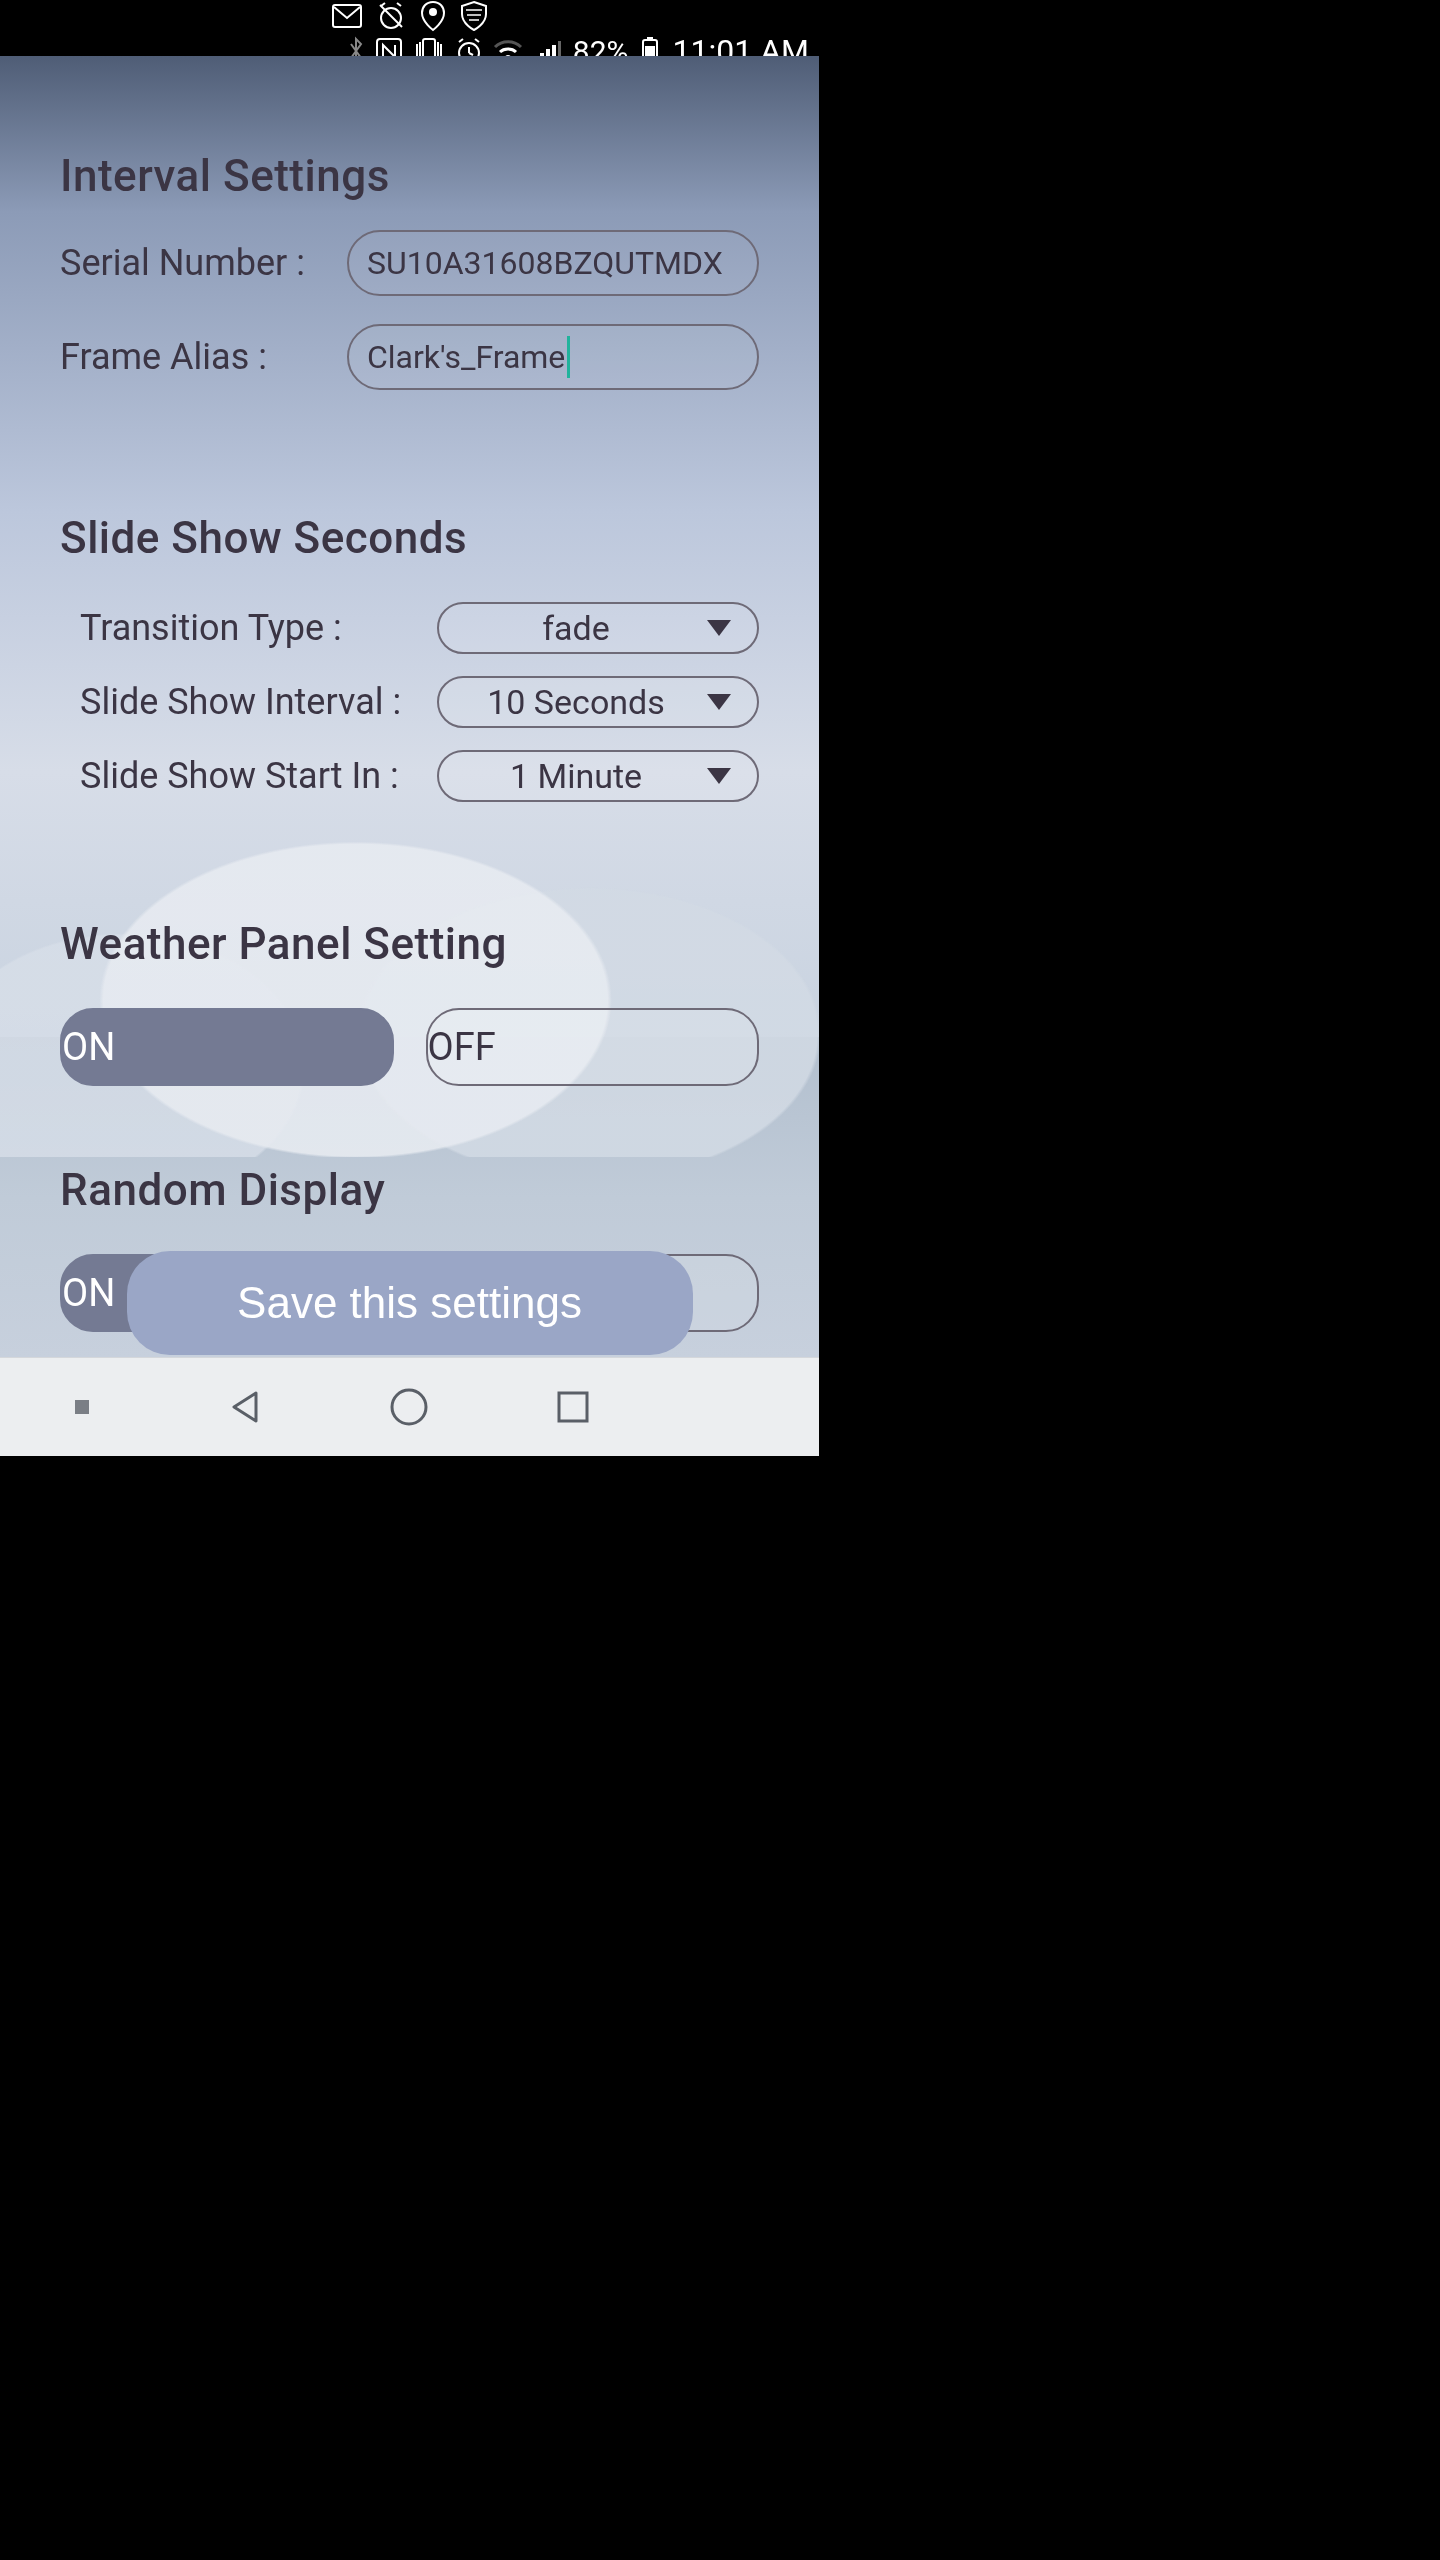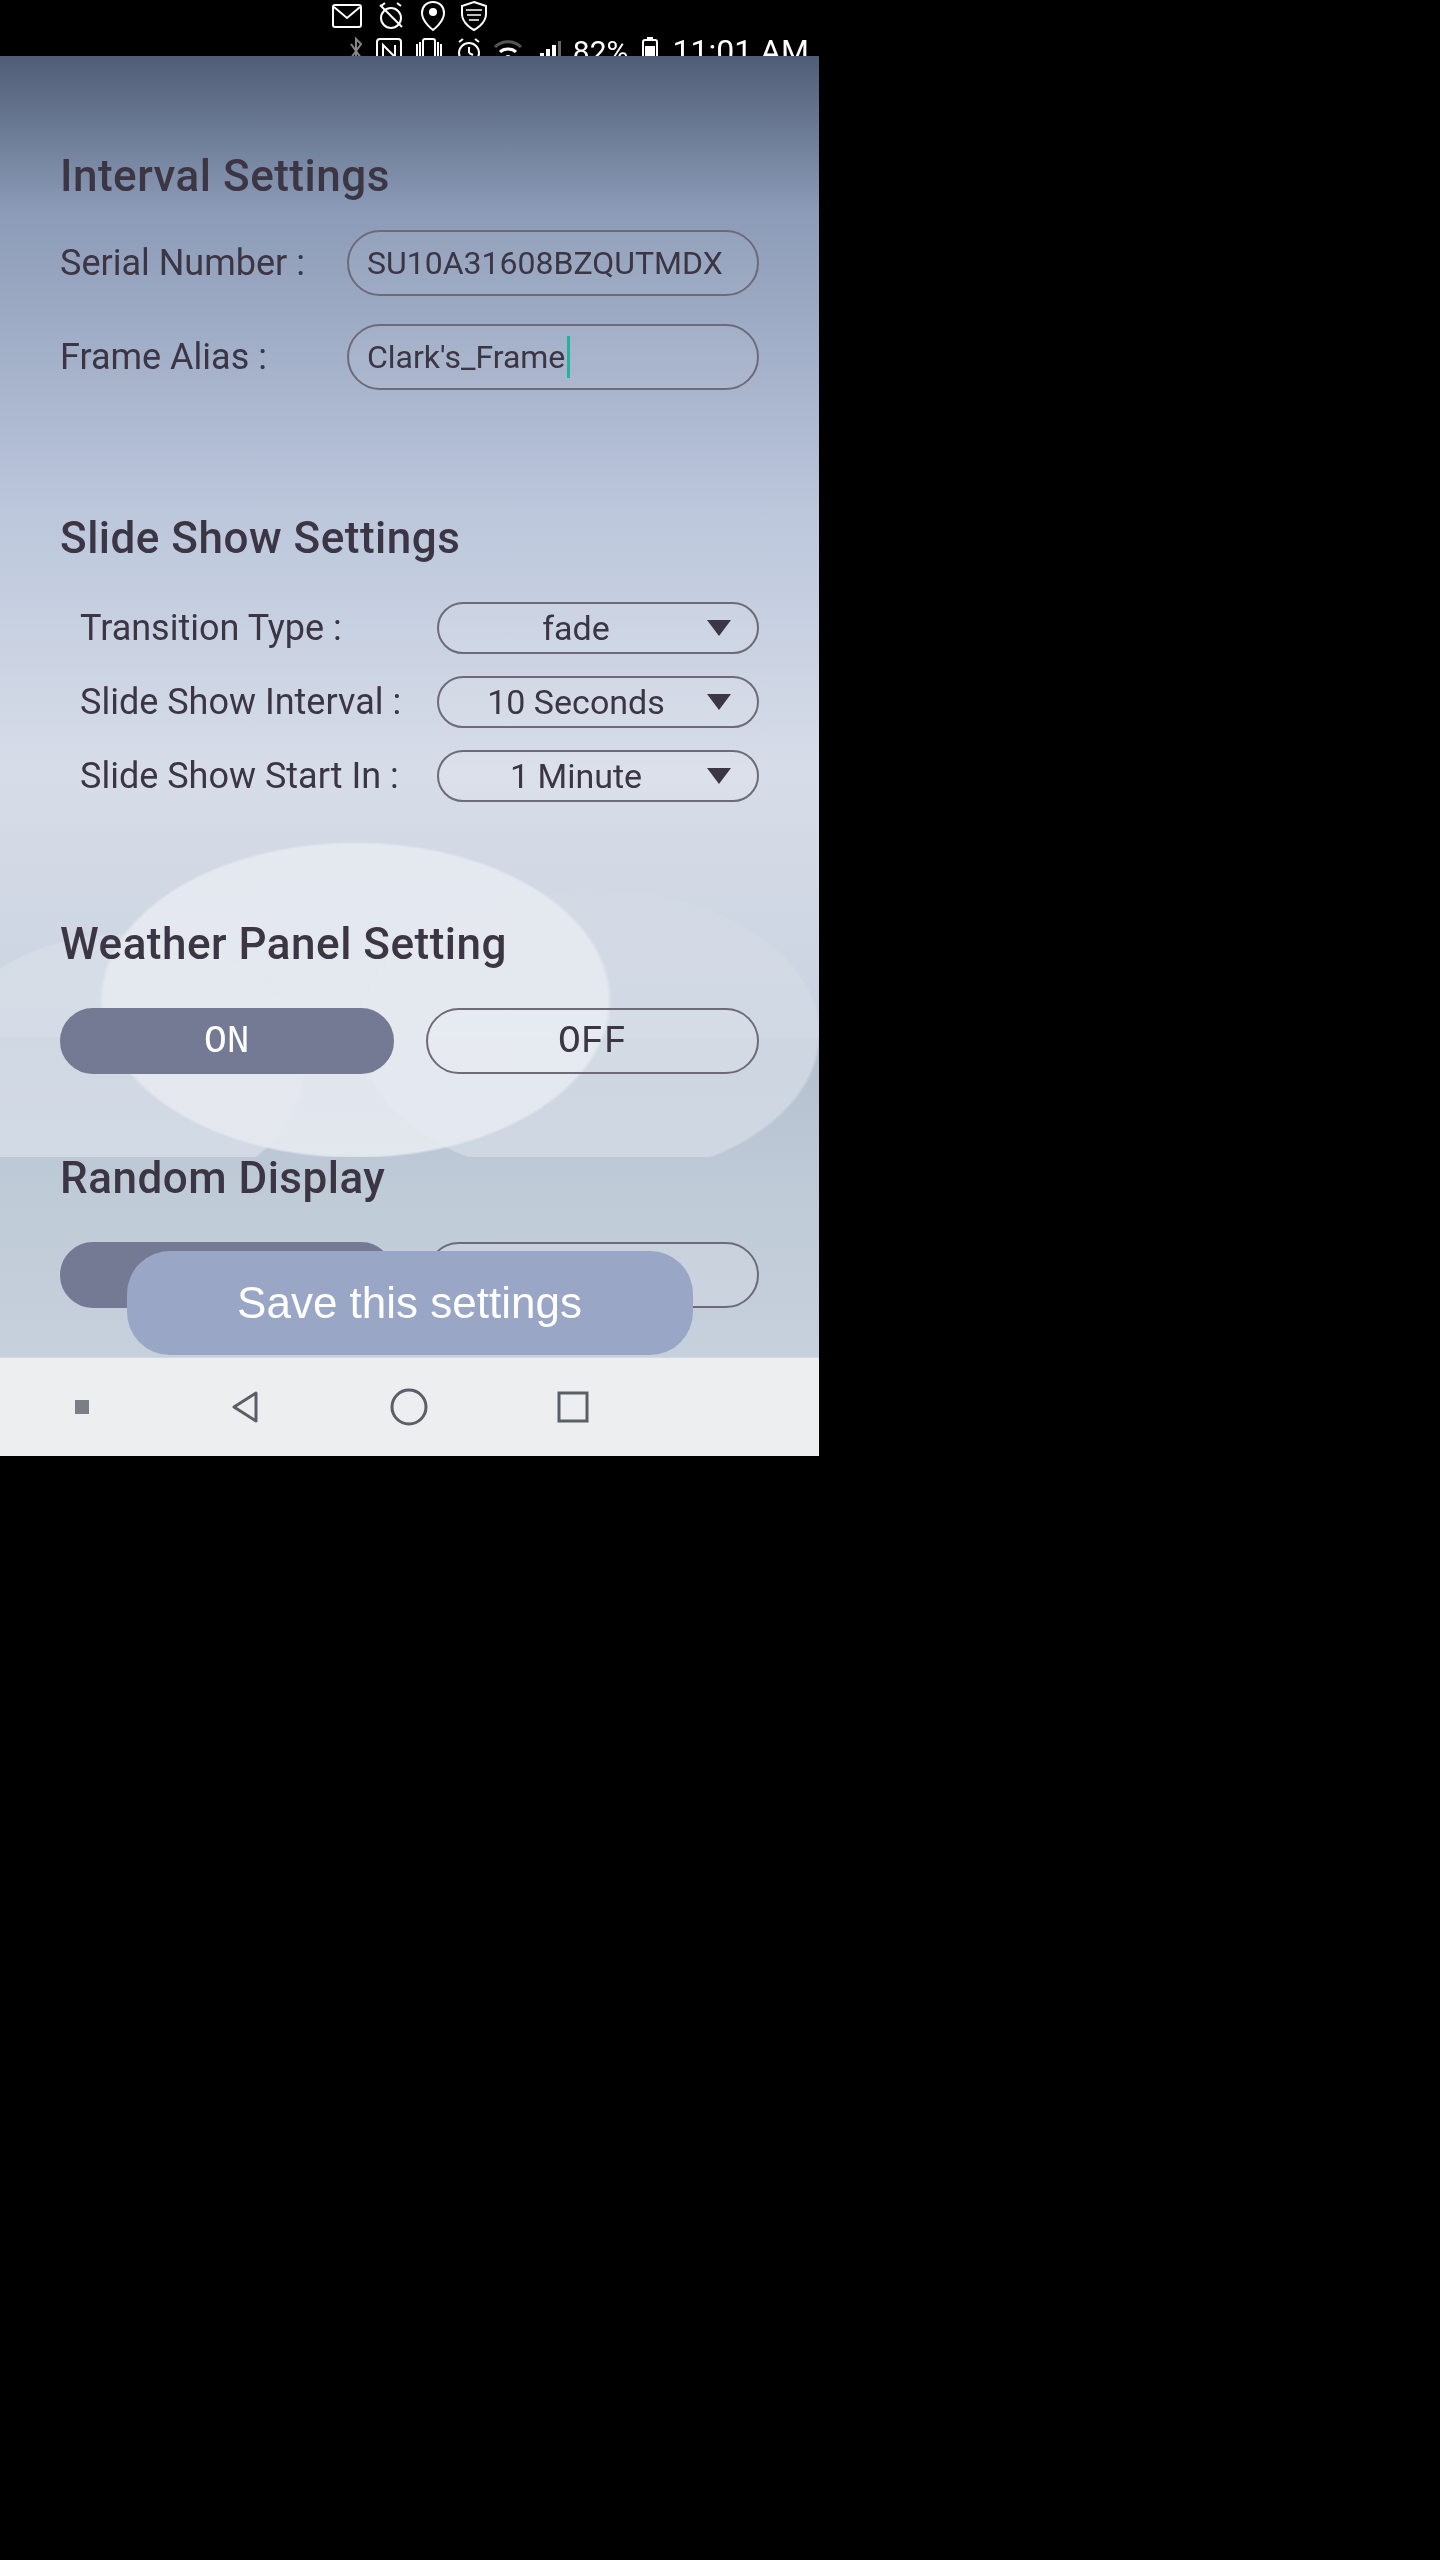--- a/index.html
+++ b/index.html
@@ -82,23 +82,23 @@
     position: absolute; right: 26px; top: 50%; transform: translateY(-50%);
     width: 0;height:0;border-left:12px solid transparent;border-right:12px solid transparent;border-top:16px solid #3b3544;
   }
   .pill-select.wide { width: 322px; }
 
   .sec-weather { margin-top: 116px; }
   .sec-random  { margin-top: 78px; }
 
   .toggle-row { display: flex; gap: 32px; margin-top: 38px; padding: 0 0 0 0; }
   .toggle {
-    flex: 1; height: 66px; border-radius: 33px; border: 2px solid #6e6a77;
-    display:flex;align-items:center;justify-content:center;
-    font-size: 38px; color:#3b3544; background: rgba(255,255,255,.1); font-family: Liberation Mono, monospace;
+    flex: 1; height: 78px; border-radius: 33px; border: 2px solid #6e6a77;
+    display:flex;align-items:center;justify-content:flex-start;
+    font-size: 38px; color:#3b3544; background: rgba(255,255,255,.1);
   }
   .toggle.on {
     background: #747a93; color: #fff; border-color: #747a93;
   }
 
   .save-btn {
     position: absolute; left: 50%; transform: translateX(-50%);
     bottom: 2px;
     width: 566px; height: 104px; border-radius: 43px;
     background: #9aa6c6; color: #fff; font-size: 44px;
@@ -224,21 +224,21 @@
       <div class="row">
         <div class="label">Frame Alias :</div>
         <div class="pill-input" style="width:412px">
           <span>Clark's_Frame</span>
             <span class="caret"></span>
         </div>
       </div>
     </section>
 
     <section class="sec-slideshow">
-      <h2>Slide Show Settings</h2>
+      <h2>Slide Show Seconds</h2>
 
       <div class="row" style="margin-top:38px">
         <div class="label">Transition Type :</div>
         <div class="pill-select wide">
           <span>fade</span>
           <span class="tri"></span>
         </div>
       </div>
 
       <div class="row">

